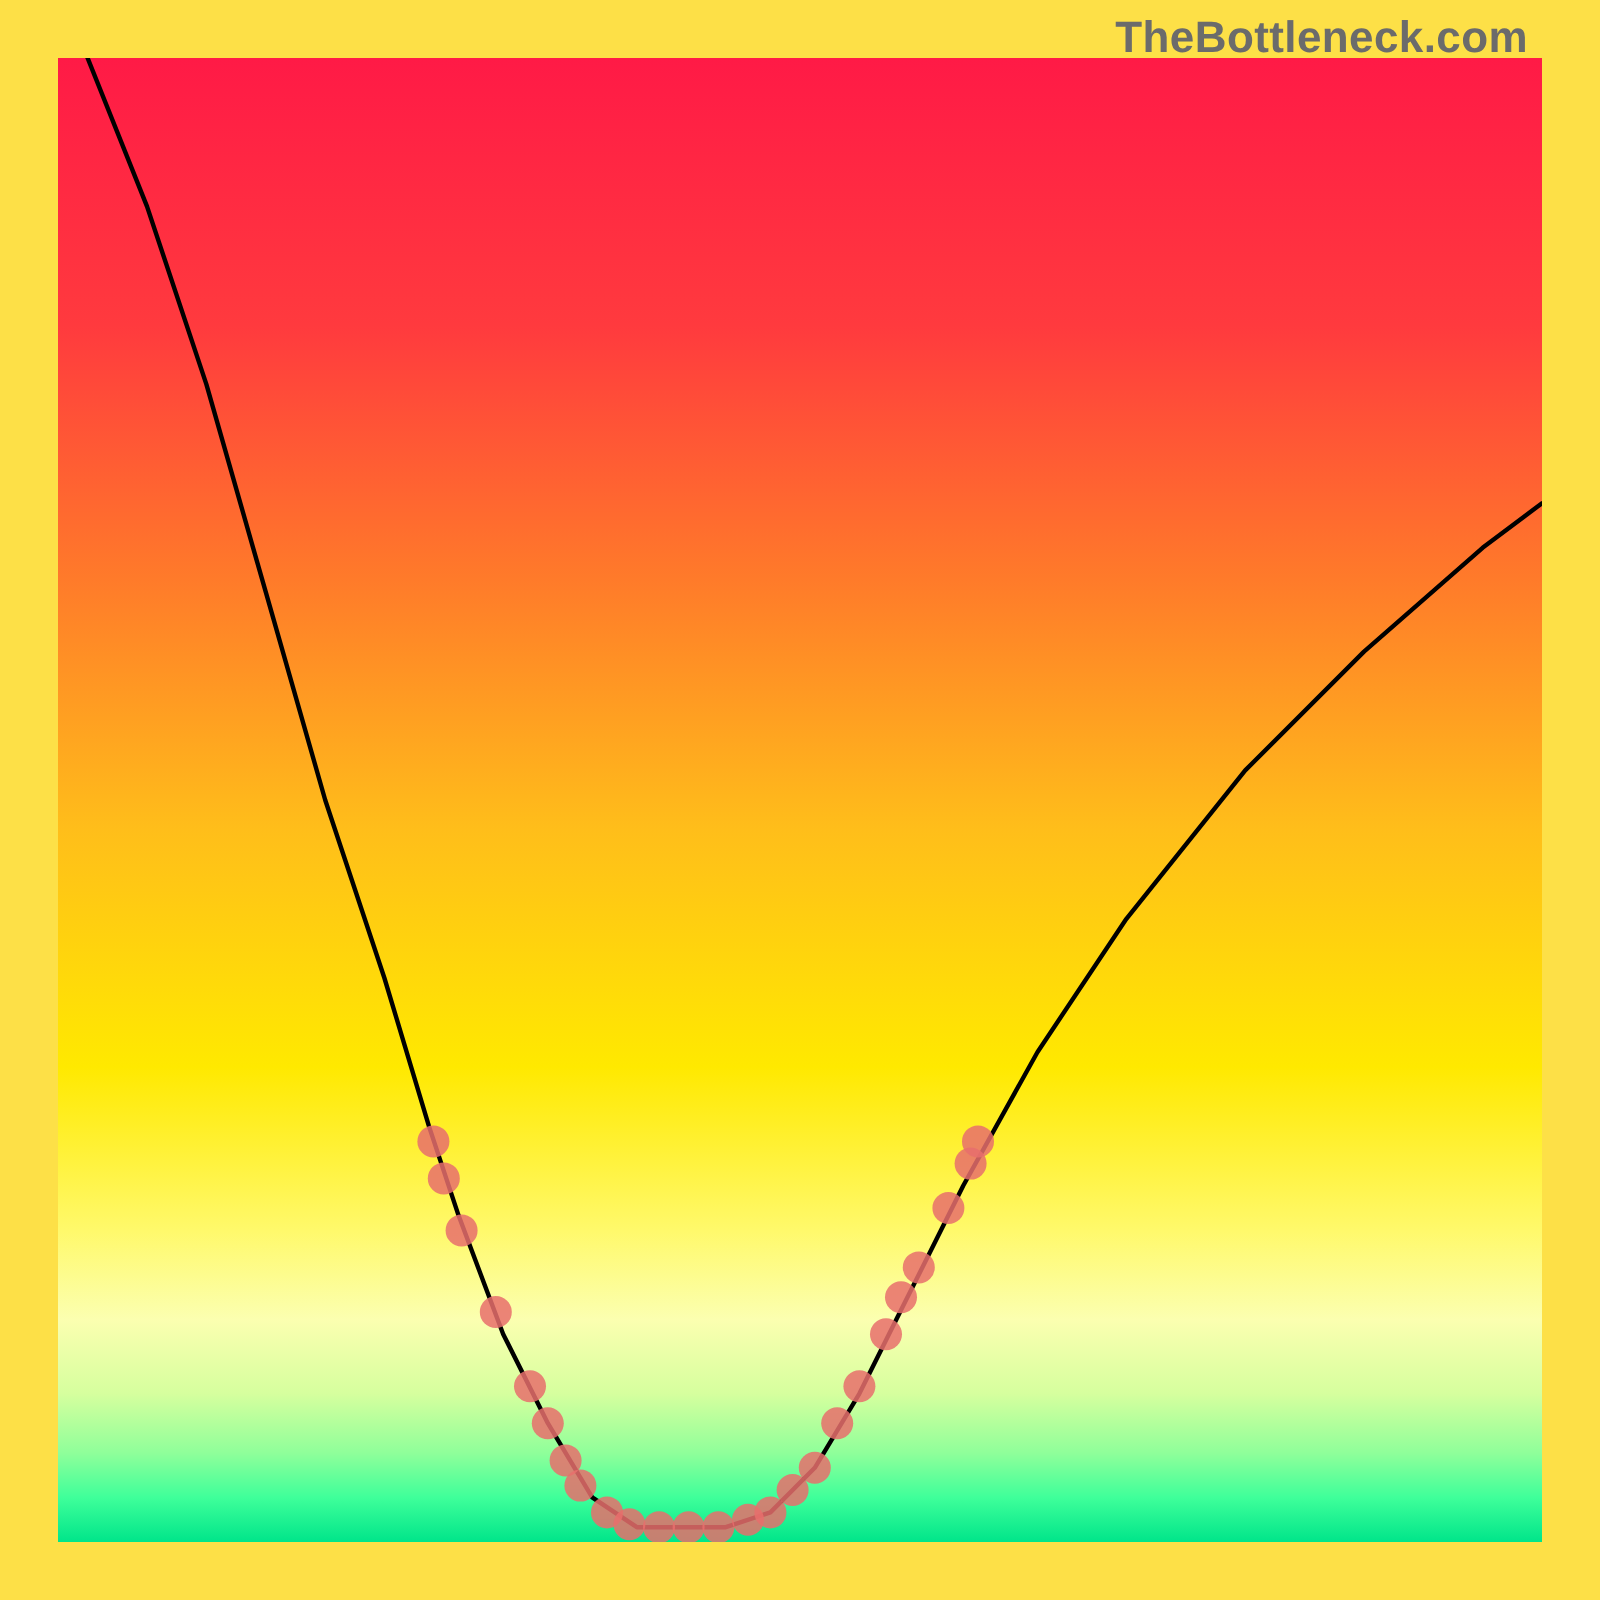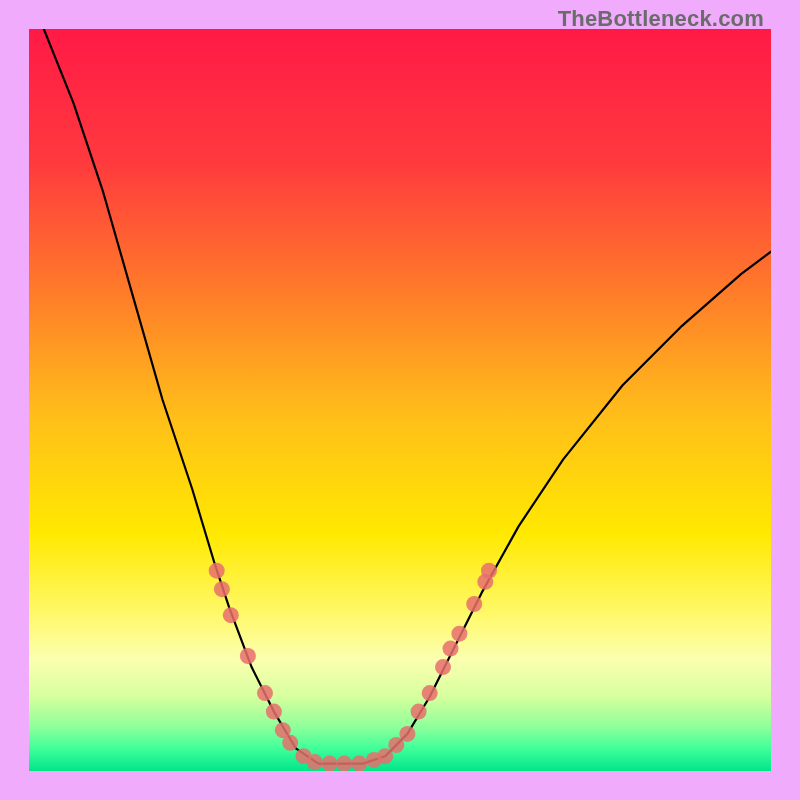--- a/index.html
+++ b/index.html
@@ -8,21 +8,21 @@
     width: 800px;
     height: 800px;
     overflow: hidden;
     font-family: Arial, Helvetica, sans-serif;
     background: #000;
   }
   .stage {
     position: relative;
     width: 800px;
     height: 800px;
-    background: #f0abfc;
+    background: #fde047;
   }
   .plot-area {
     position: absolute;
     left: 29px;
     top: 29px;
     width: 742px;
     height: 742px;
     overflow: hidden;
   }
   .gradient-bg {

